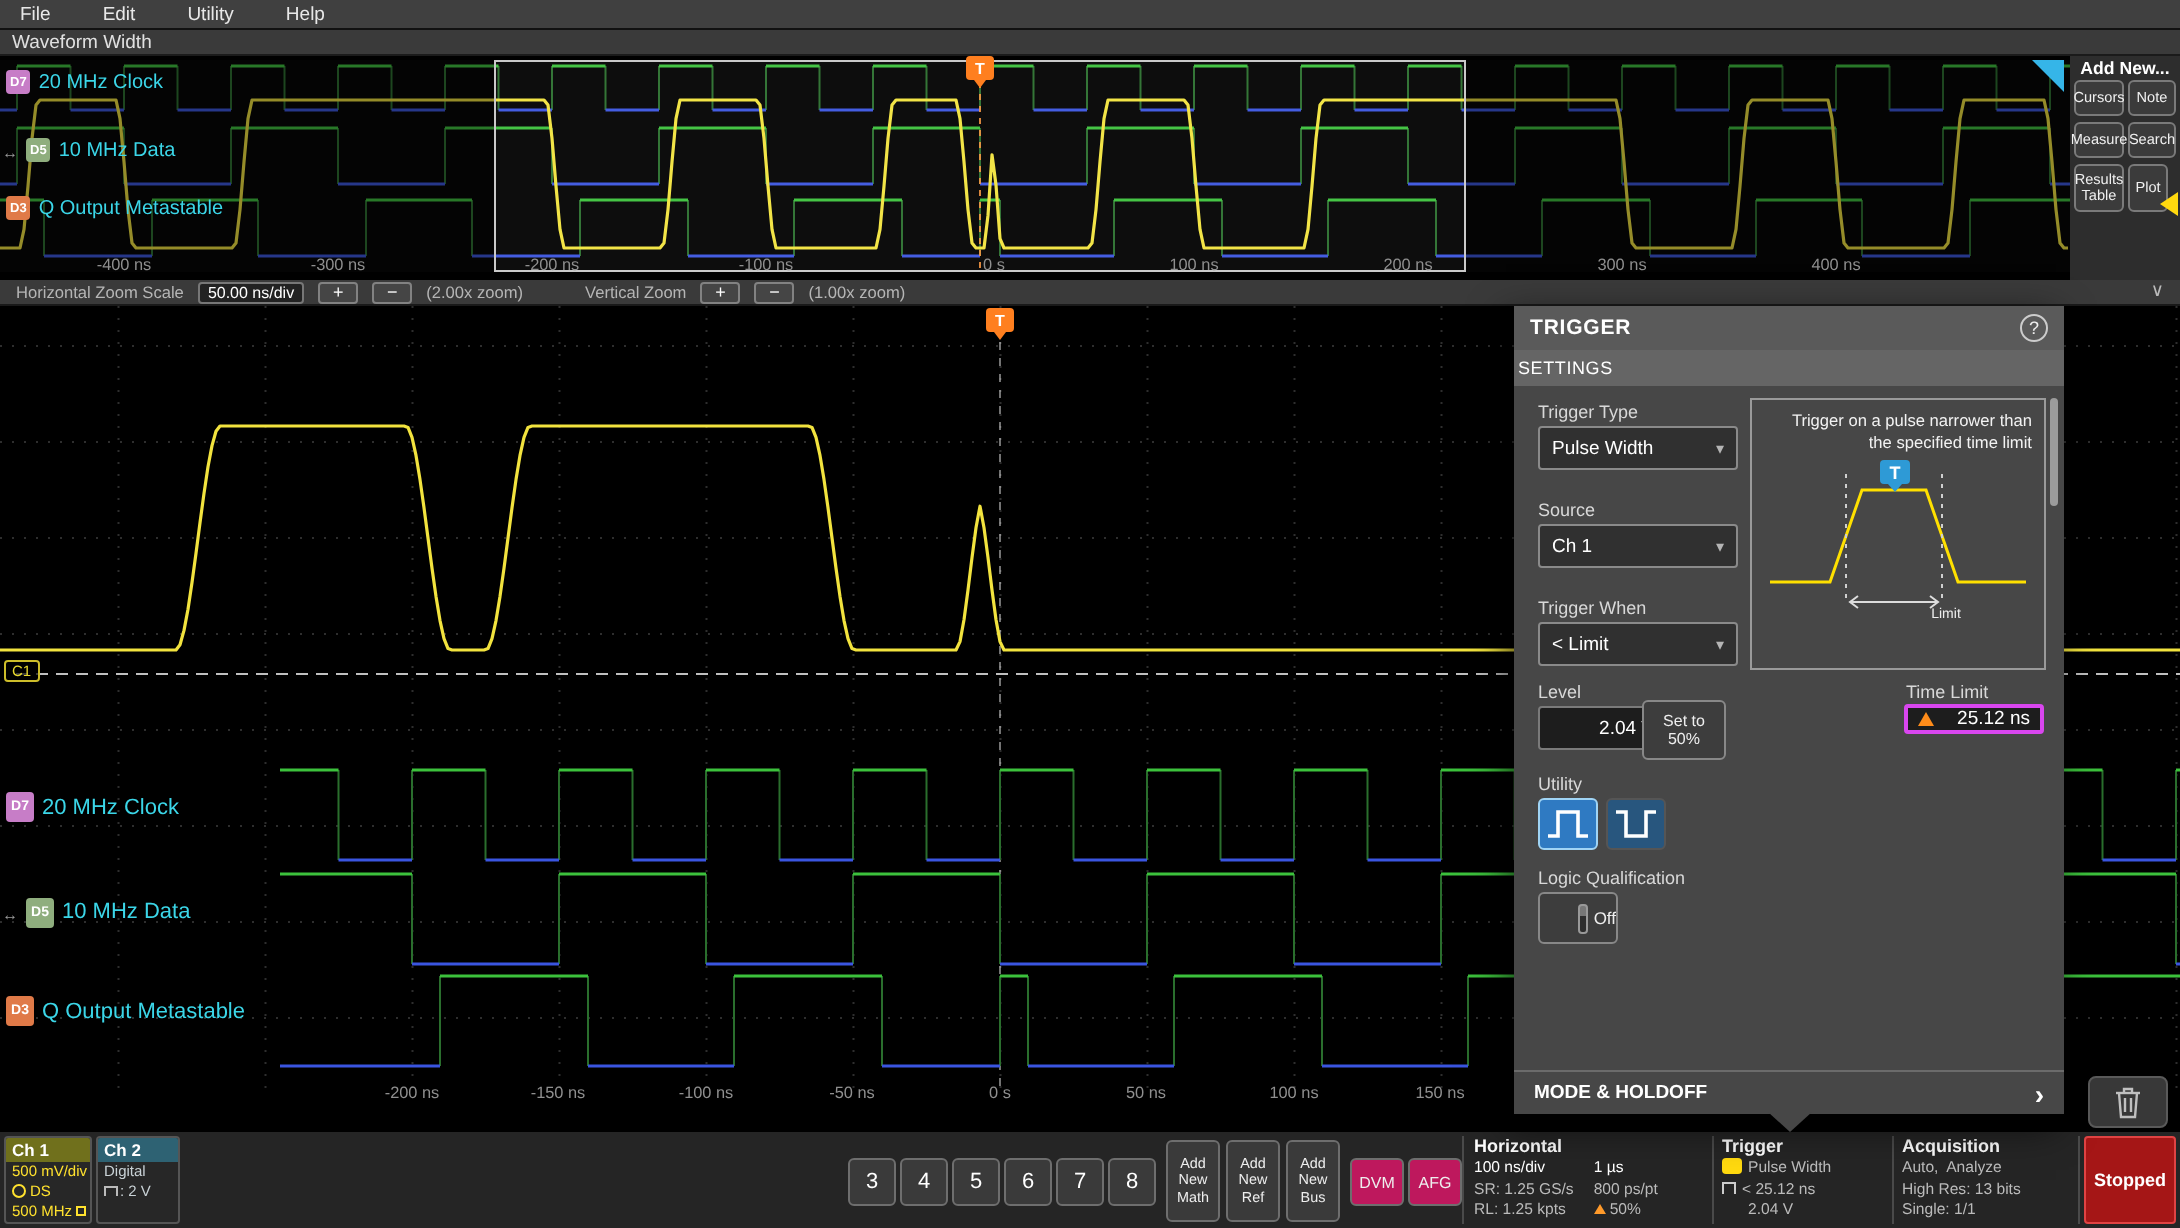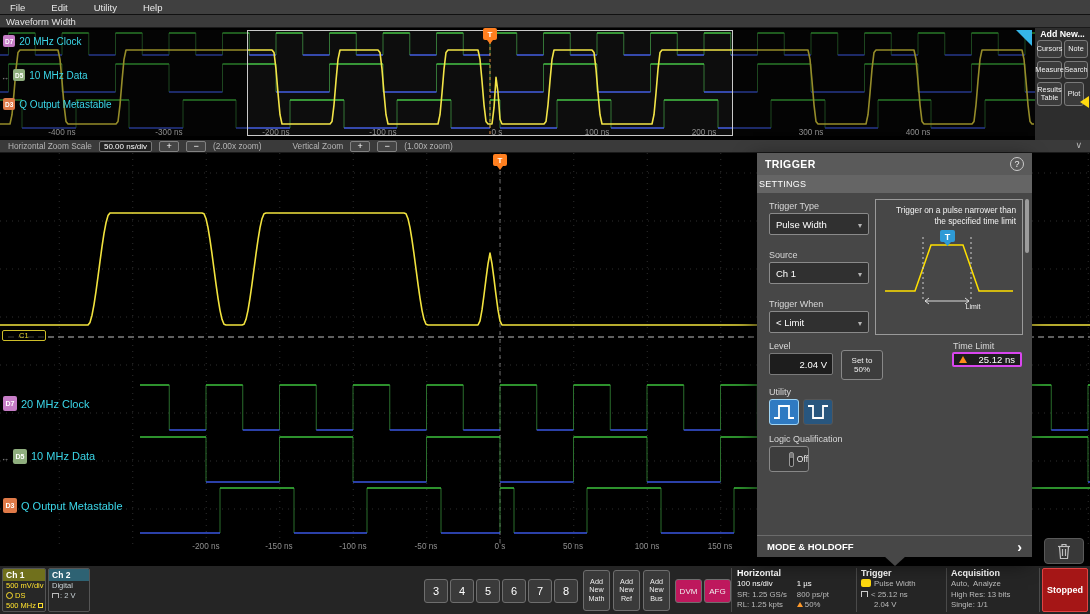--- a/index.html
+++ b/index.html
@@ -29,21 +29,21 @@
 .antitle{position:absolute;top:1px;left:0;width:55px;text-align:center;font-size:8.8px;font-weight:bold;color:#fff;}
 .anbtn{position:absolute;background:#3b3b3b;border:1px solid #7a7a7a;border-radius:3px;color:#f0f0f0;font-size:7.3px;display:flex;align-items:center;justify-content:center;text-align:center;line-height:1.1;padding:1px;}
 
 .zoombar{left:0;top:140px;width:1090px;height:13px;background:#3a3a3a;display:flex;align-items:center;gap:7px;padding-left:8px;font-size:8.3px;color:#b5b5b5;border-bottom:1px solid #191919;}
 .zval{background:#222;border:1px solid #777;border-radius:2px;color:#fff;font-size:8px;padding:0 4px;height:11px;display:flex;align-items:center;}
 .zbtn{width:20px;height:11px;background:#454545;border:1px solid #828282;border-radius:2px;color:#fff;font-size:9px;display:flex;align-items:center;justify-content:center;line-height:8px;}
 .zcollapse{position:absolute;right:8px;top:0;color:#bbb;}
 .zcollapse:before{content:"∨";font-size:9px;}
 
 .mainview{left:0;top:153px;width:1090px;height:412px;background:#000;}
-.c1tag{position:absolute;left:2px;top:177px;border:1px solid #cdbd2a;color:#e6d72e;font-size:7.5px;padding:0 16px;background:rgba(0,0,0,.7);border-radius:2px;z-index:3;}
+.c1tag{position:absolute;left:2px;top:177px;border:1px solid #cdbd2a;color:#e6d72e;font-size:7.5px;padding:0 3px;background:rgba(0,0,0,.7);border-radius:2px;z-index:3;}
 .trashbtn{position:absolute;left:1044px;top:385px;width:40px;height:26px;background:#383838;border:1px solid #5a5a5a;border-radius:4px;display:flex;align-items:center;justify-content:center;z-index:3;}
 .offarrow{position:absolute;left:1080px;top:96px;width:0;height:0;border-top:6px solid transparent;border-bottom:6px solid transparent;border-right:9px solid #ffd90f;z-index:3;}
 
 .tpanel{left:757px;top:153px;width:275px;height:404px;background:#474747;z-index:5;box-shadow:-4px 6px 18px rgba(0,0,0,.65);}
 .tp-header{position:absolute;left:0;top:0;width:275px;height:22px;background:#5a5a5a;display:flex;align-items:center;justify-content:space-between;padding:0 8px;}
 .tp-title{font-size:10.5px;font-weight:bold;color:#fff;letter-spacing:.4px;}
 .tp-help{width:14px;height:14px;border:1px solid #ccc;border-radius:50%;color:#eee;font-size:9px;display:flex;align-items:center;justify-content:center;}
 .tp-section{position:absolute;left:0;top:22px;width:275px;height:18px;background:#656565;color:#fff;font-size:9px;font-weight:normal;display:flex;align-items:center;padding-left:2px;letter-spacing:.3px;}
 .tp-label{position:absolute;font-size:9px;color:#d8d8d8;white-space:nowrap;}
 .tp-select{position:absolute;width:100px;height:22px;background:#303030;border:1px solid #8a8a8a;border-radius:2px;color:#fff;font-size:9.5px;display:flex;align-items:center;justify-content:space-between;padding:0 6px;}
@@ -274,21 +274,21 @@
     <div class="tp-label" style="left:12px;top:146px">Trigger When</div>
     <div class="tp-select" style="left:12px;top:158px">
       <span>&lt; Limit</span>
       <span class="tp-caret"></span>
     </div>
 
     <div class="tp-label" style="left:12px;top:188px">Level</div>
     <div class="tp-value" style="left:12px;top:200px;width:64px">
       <span>2.04 V</span>
     </div>
-    <div class="tp-btn2" style="left:84px;top:197px">
+    <div class="tp-btn2" style="left:64px;top:197px">
       <span>Set to</span>
       <span>50%</span>
     </div>
 
     <div class="tp-label" style="left:196px;top:188px">Time Limit</div>
     <div class="tp-value selected" style="left:195px;top:199px;width:70px">
       <span class="knob-icon"></span>
       <span>25.12 ns</span>
     </div>
 

